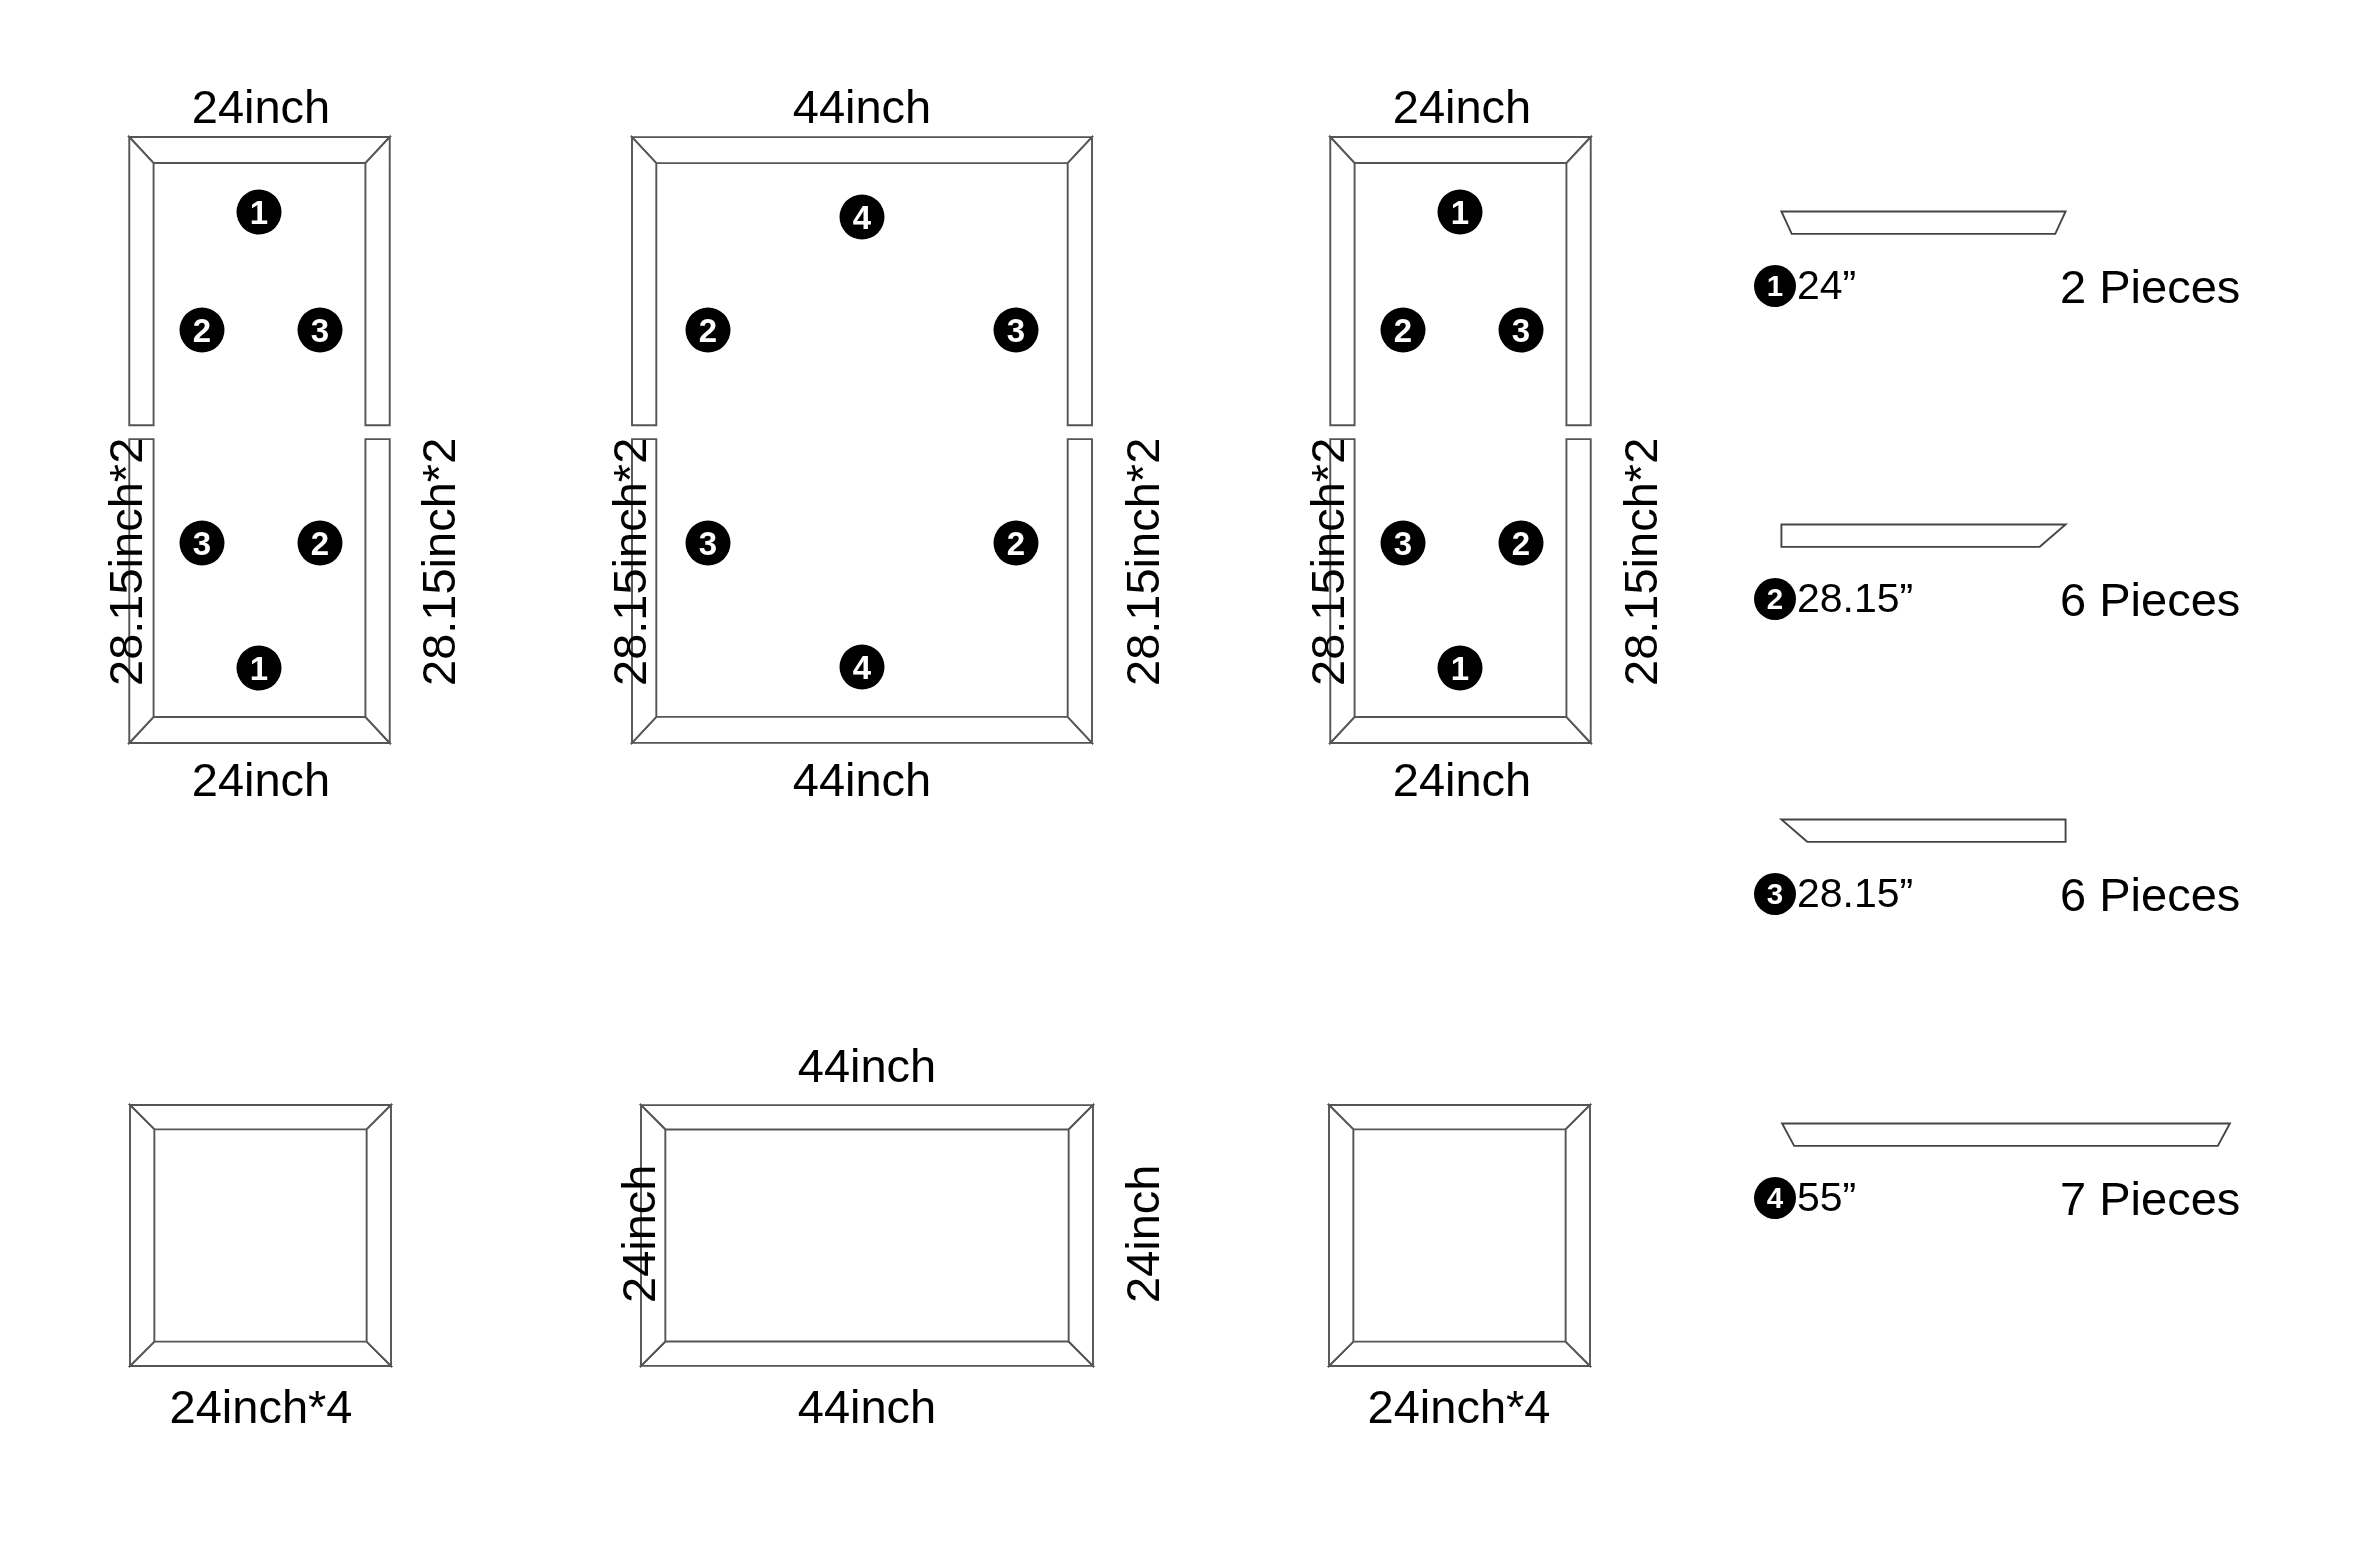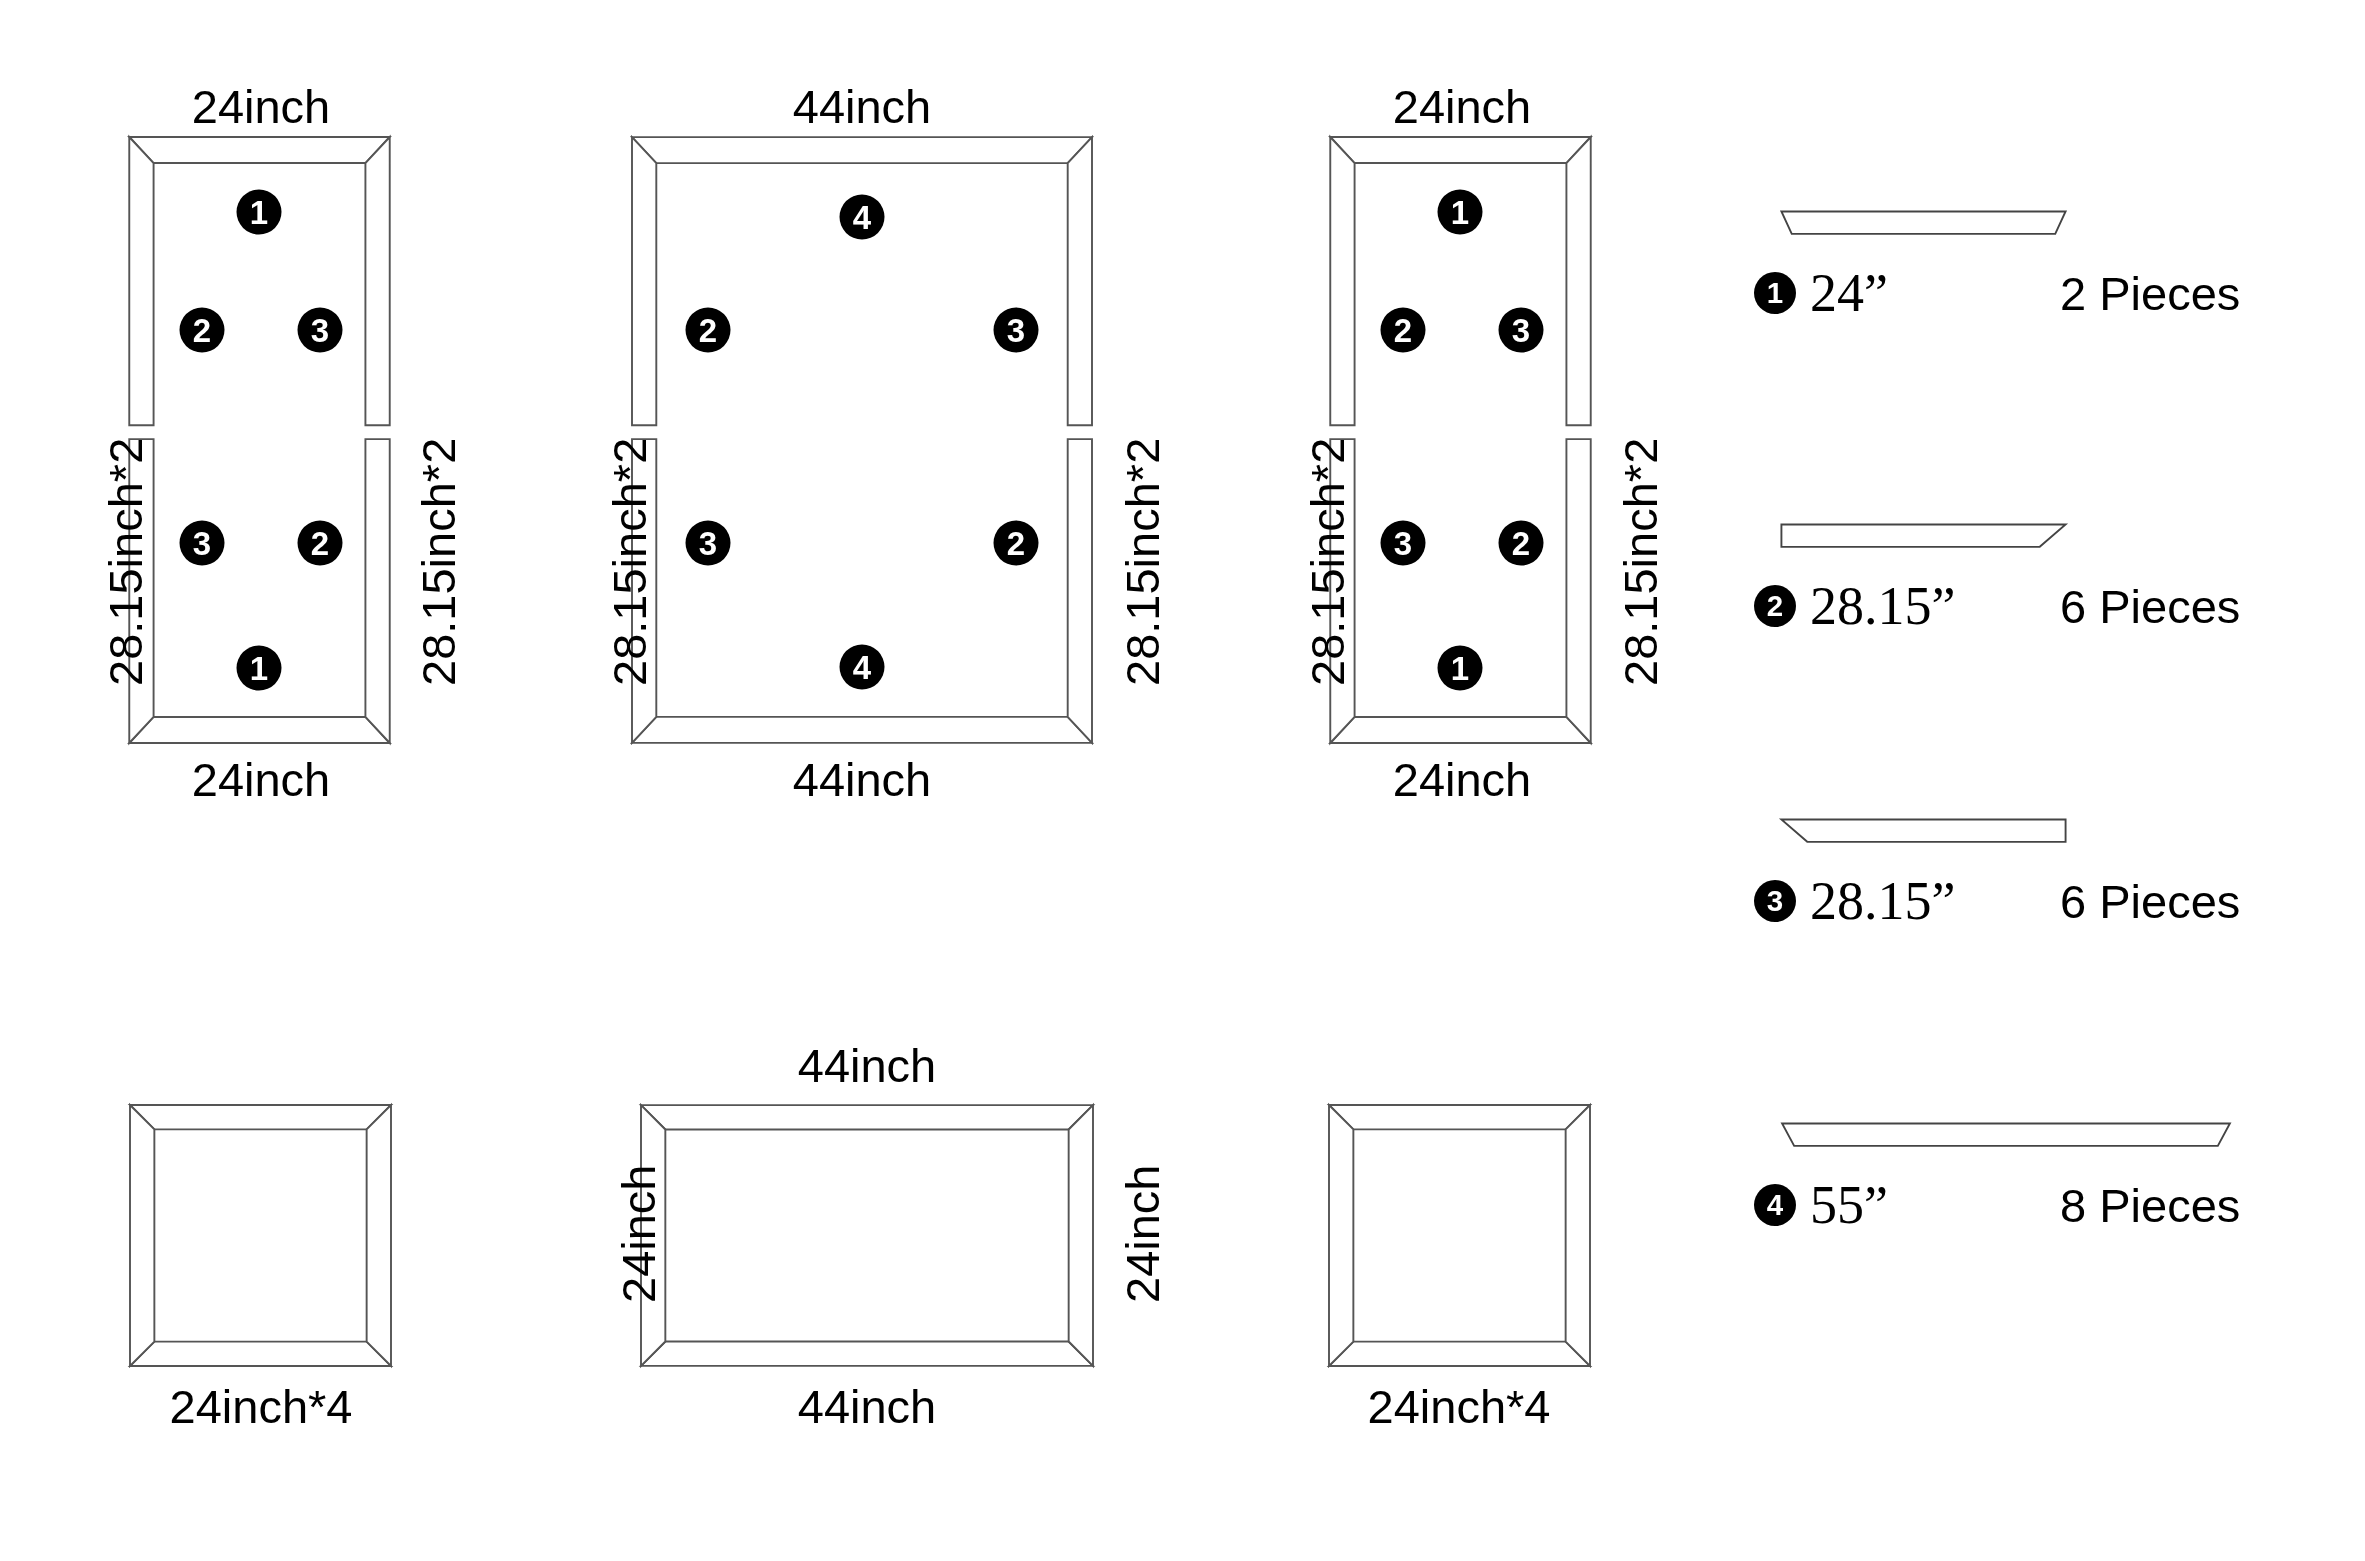--- a/index.html
+++ b/index.html
@@ -87,25 +87,24 @@
     color: #fff;
     font-size: 29.5px;
     font-weight: 700;
     display: flex;
     align-items: center;
     justify-content: center;
     flex: 0 0 auto;
     line-height: 1;
   }
   .legend-size {
-    font-size: 54px;
-    margin-left: 14px;
+    font-size: 41px;
+    margin-left: 1px;
     white-space: nowrap;
     flex: 0 0 auto;
-    font-family: Liberation Serif, serif;
   }
   .legend-count {
     font-size: 47px;
     white-space: nowrap;
     position: absolute;
     left: 306px;
     top: 50%;
     transform: translateY(-50%);
   }
 </style>
@@ -257,18 +256,18 @@
 
   <div class="legend-row" style="top:912px;">
     <div class="legend-bar-wrap">
       <svg width="452" height="31" viewBox="0 0 520 36">
         <polygon points="0,4 520,4 506,30 14,30"></polygon>
       </svg>
     </div>
     <div class="legend-line">
       <div class="legend-badge">4</div>
       <div class="legend-size">55”</div>
-      <div class="legend-count">8 Pieces</div>
+      <div class="legend-count">7 Pieces</div>
     </div>
   </div>
 
 </div>
 
 
 </body></html>

